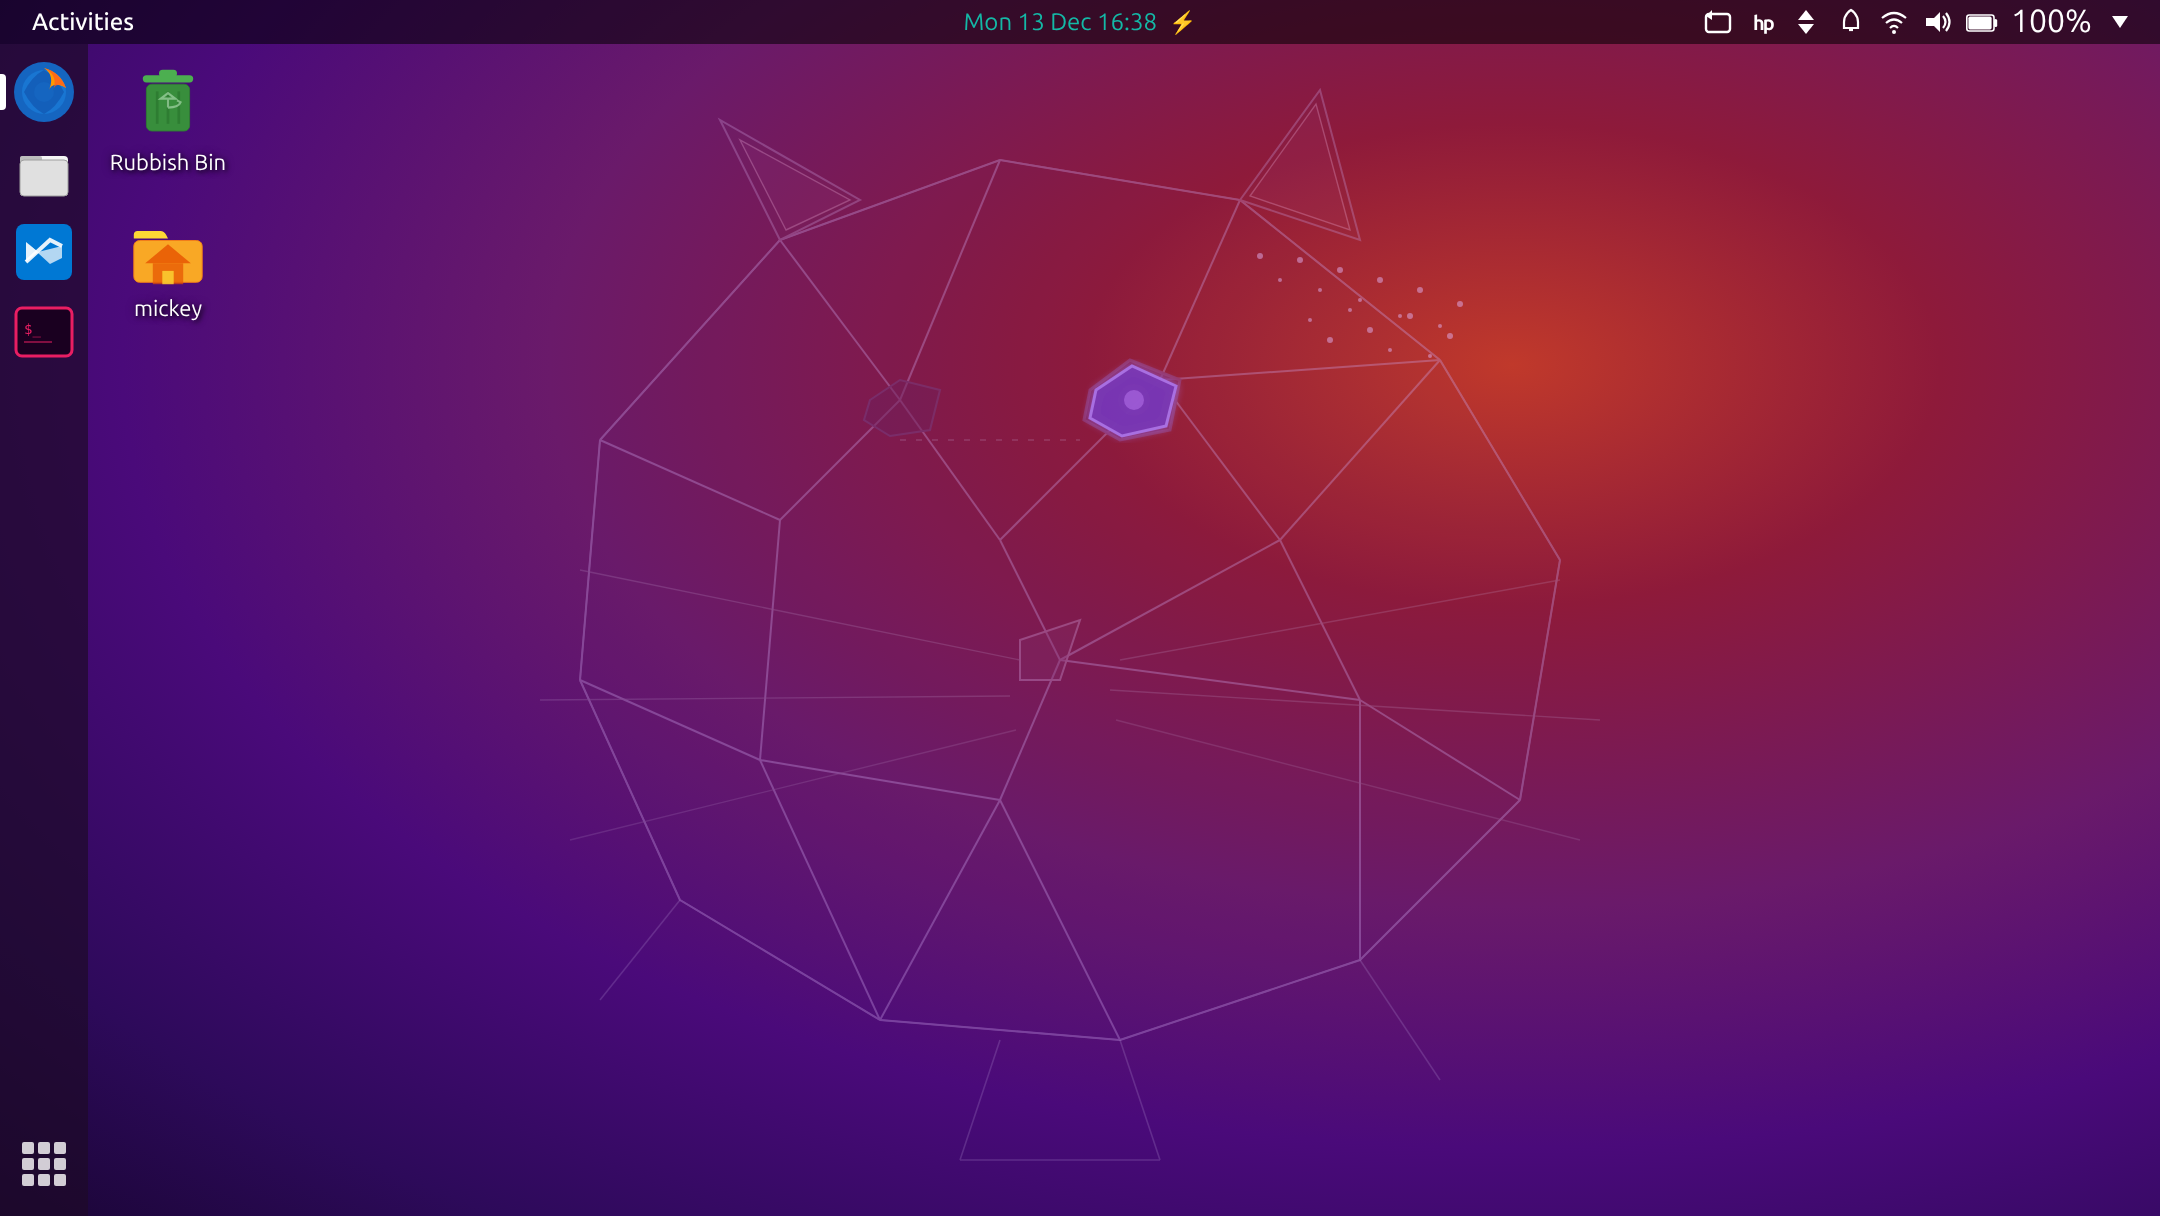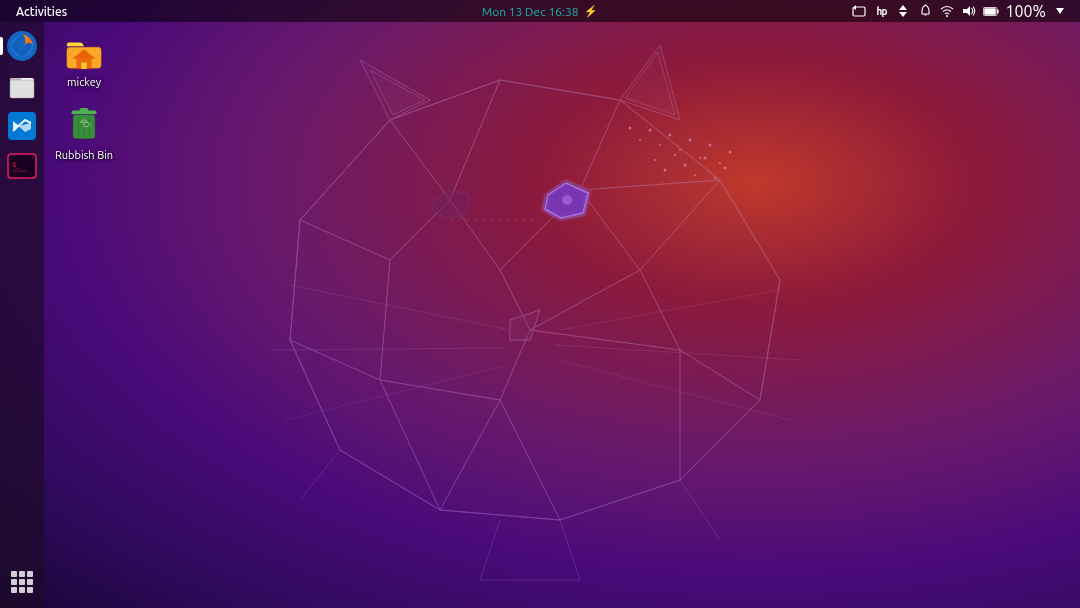--- a/index.html
+++ b/index.html
@@ -449,52 +449,52 @@
       <div class="show-apps-dot"></div>
       <div class="show-apps-dot"></div>
     </div>
   </div>
 </div>
 
 <div id="desktop-icons">
 
   <div class="desktop-icon">
     <div class="desktop-icon-img">
+      <svg class="trash-icon-svg" viewBox="0 0 36 40" xmlns="http://www.w3.org/2000/svg">
+
+        <rect x="4" y="4" width="28" height="4" rx="2" fill="#4caf50"></rect>
+        <rect x="13" y="1" width="10" height="4" rx="2" fill="#4caf50"></rect>
+
+        <rect x="6" y="9" width="24" height="26" rx="3" fill="#388e3c"></rect>
+        <rect x="6" y="9" width="24" height="26" rx="3" fill="none" stroke="#2e7d32" stroke-width="0.5"></rect>
+
+        <line x1="12" y1="13" x2="12" y2="31" stroke="#2e7d32" stroke-width="1.5"></line>
+        <line x1="18" y1="13" x2="18" y2="31" stroke="#2e7d32" stroke-width="1.5"></line>
+        <line x1="24" y1="13" x2="24" y2="31" stroke="#2e7d32" stroke-width="1.5"></line>
+
+        <g transform="translate(8,14)" opacity="0.7">
+          <path d="M10,8 L10,3 L14,3 L10,0 L6,3 L10,3" fill="none" stroke="#a5d6a7" stroke-width="1.2"></path>
+          <path d="M10,8 Q16,8 17,5 L15,4" fill="none" stroke="#a5d6a7" stroke-width="1.2"></path>
+        </g>
+      </svg>
+    </div>
+    <span class="desktop-icon-label">Rubbish Bin</span>
+  </div>
+
+  <div class="desktop-icon">
+    <div class="desktop-icon-img">
       <svg class="home-icon-svg" viewBox="0 0 40 40" xmlns="http://www.w3.org/2000/svg">
 
         <rect x="2" y="15" width="36" height="22" rx="3" fill="#f9a825"></rect>
         <rect x="2" y="15" width="36" height="22" rx="3" fill="none" stroke="#f57f17" stroke-width="0.5"></rect>
 
         <path d="M2,15 L2,12 Q2,10 4,10 L16,10 Q18,10 19,12 L20,14 L2,14Z" fill="#fdd835"></path>
 
         <g transform="translate(8,17)">
           <polygon points="12,0 24,10 0,10" fill="#e65100" opacity="0.8"></polygon>
           <rect x="4" y="10" width="16" height="11" fill="#e65100" opacity="0.7"></rect>
           <rect x="9" y="14" width="6" height="7" fill="#fdd835" opacity="0.8"></rect>
         </g>
       </svg>
     </div>
     <span class="desktop-icon-label">mickey</span>
   </div>
-
-  <div class="desktop-icon">
-    <div class="desktop-icon-img">
-      <svg class="trash-icon-svg" viewBox="0 0 36 40" xmlns="http://www.w3.org/2000/svg">
-
-        <rect x="4" y="4" width="28" height="4" rx="2" fill="#4caf50"></rect>
-        <rect x="13" y="1" width="10" height="4" rx="2" fill="#4caf50"></rect>
-
-        <rect x="6" y="9" width="24" height="26" rx="3" fill="#388e3c"></rect>
-        <rect x="6" y="9" width="24" height="26" rx="3" fill="none" stroke="#2e7d32" stroke-width="0.5"></rect>
-
-        <line x1="12" y1="13" x2="12" y2="31" stroke="#2e7d32" stroke-width="1.5"></line>
-        <line x1="18" y1="13" x2="18" y2="31" stroke="#2e7d32" stroke-width="1.5"></line>
-        <line x1="24" y1="13" x2="24" y2="31" stroke="#2e7d32" stroke-width="1.5"></line>
-
-        <g transform="translate(8,14)" opacity="0.7">
-          <path d="M10,8 L10,3 L14,3 L10,0 L6,3 L10,3" fill="none" stroke="#a5d6a7" stroke-width="1.2"></path>
-          <path d="M10,8 Q16,8 17,5 L15,4" fill="none" stroke="#a5d6a7" stroke-width="1.2"></path>
-        </g>
-      </svg>
-    </div>
-    <span class="desktop-icon-label">Rubbish Bin</span>
-  </div>
 </div>
 
 </body></html>

